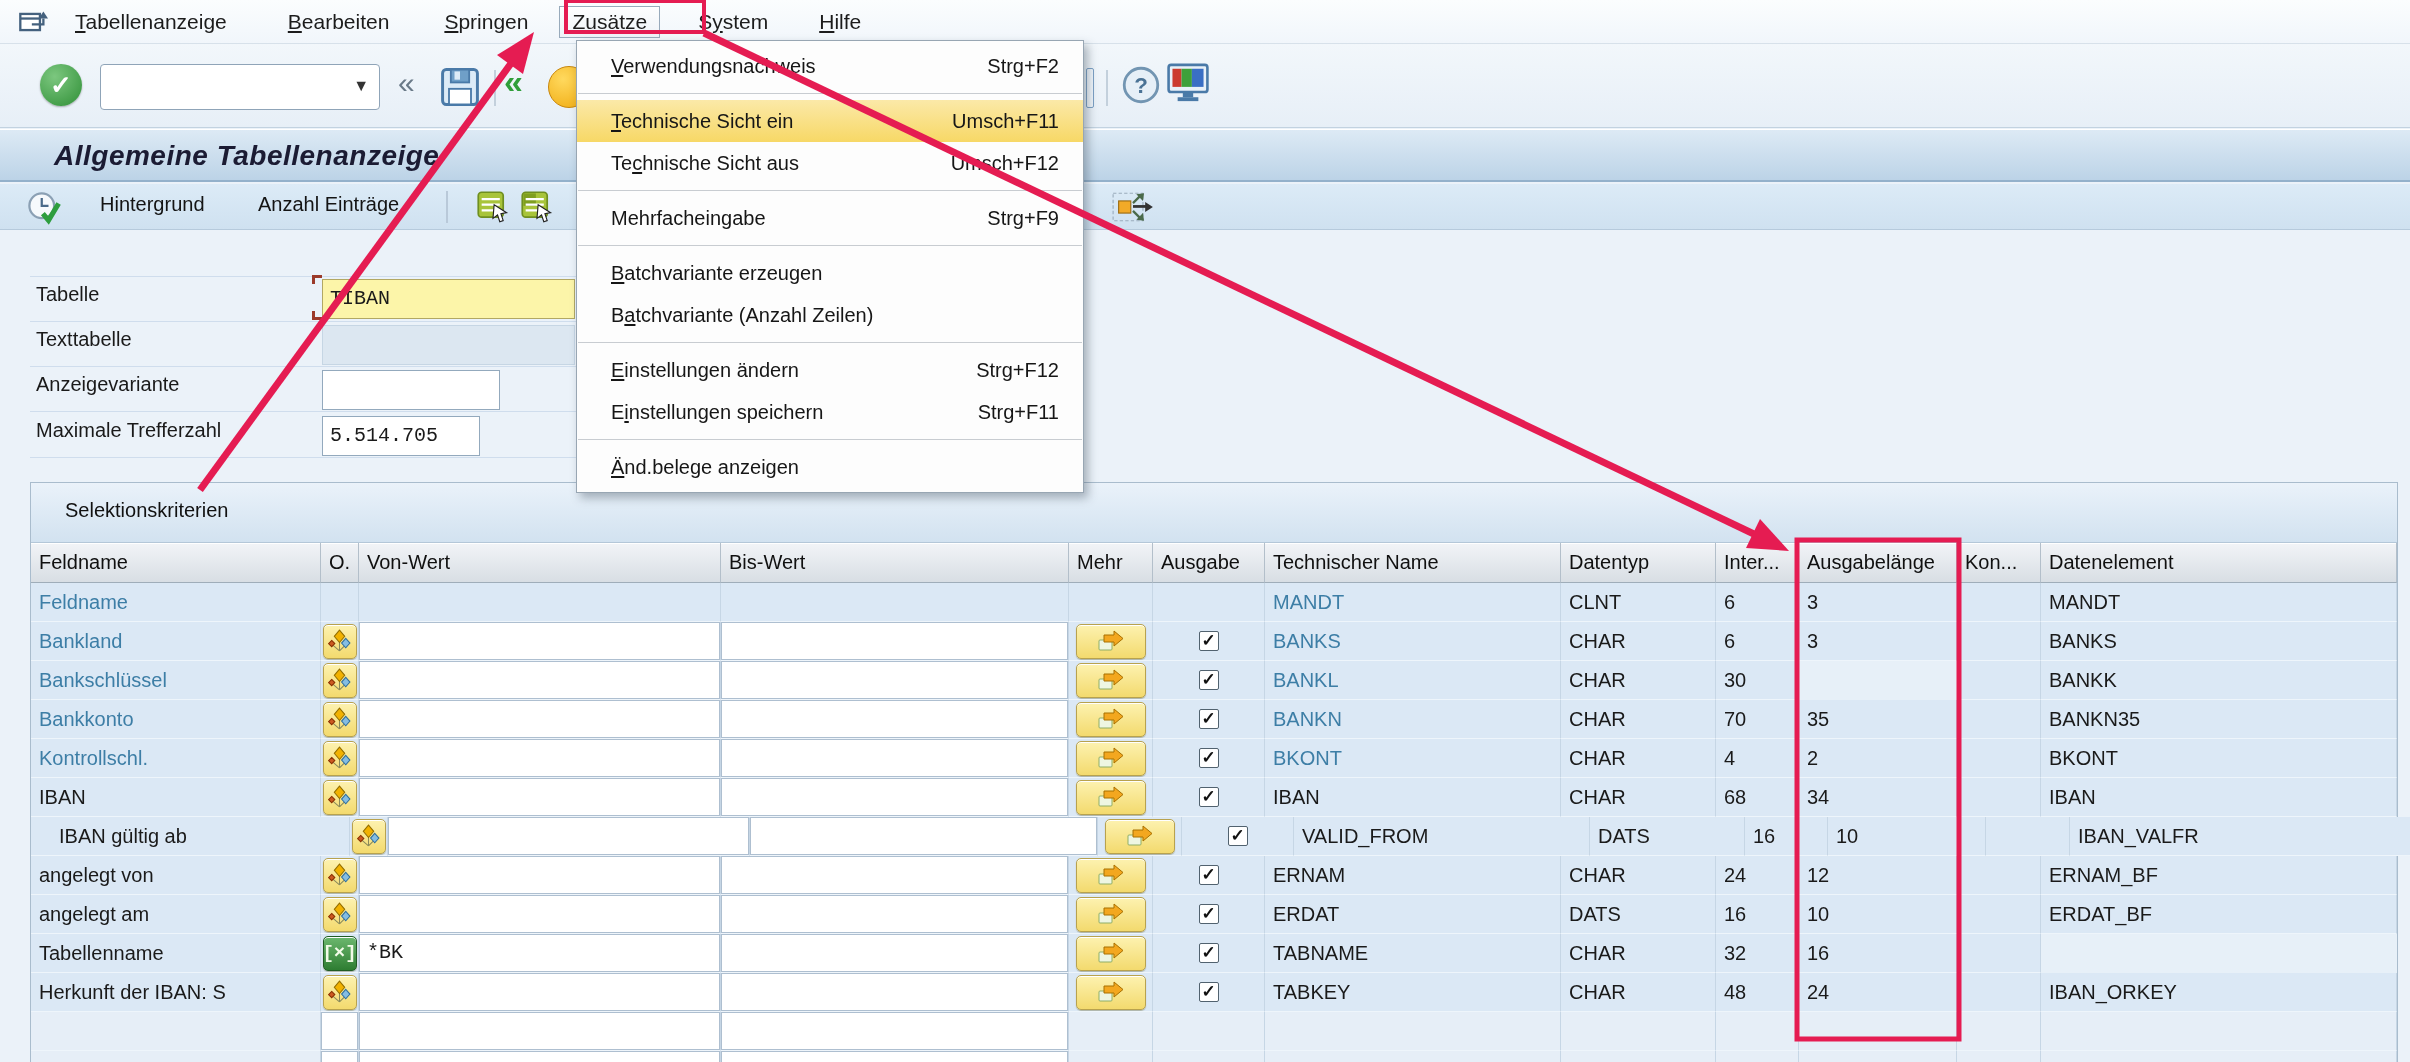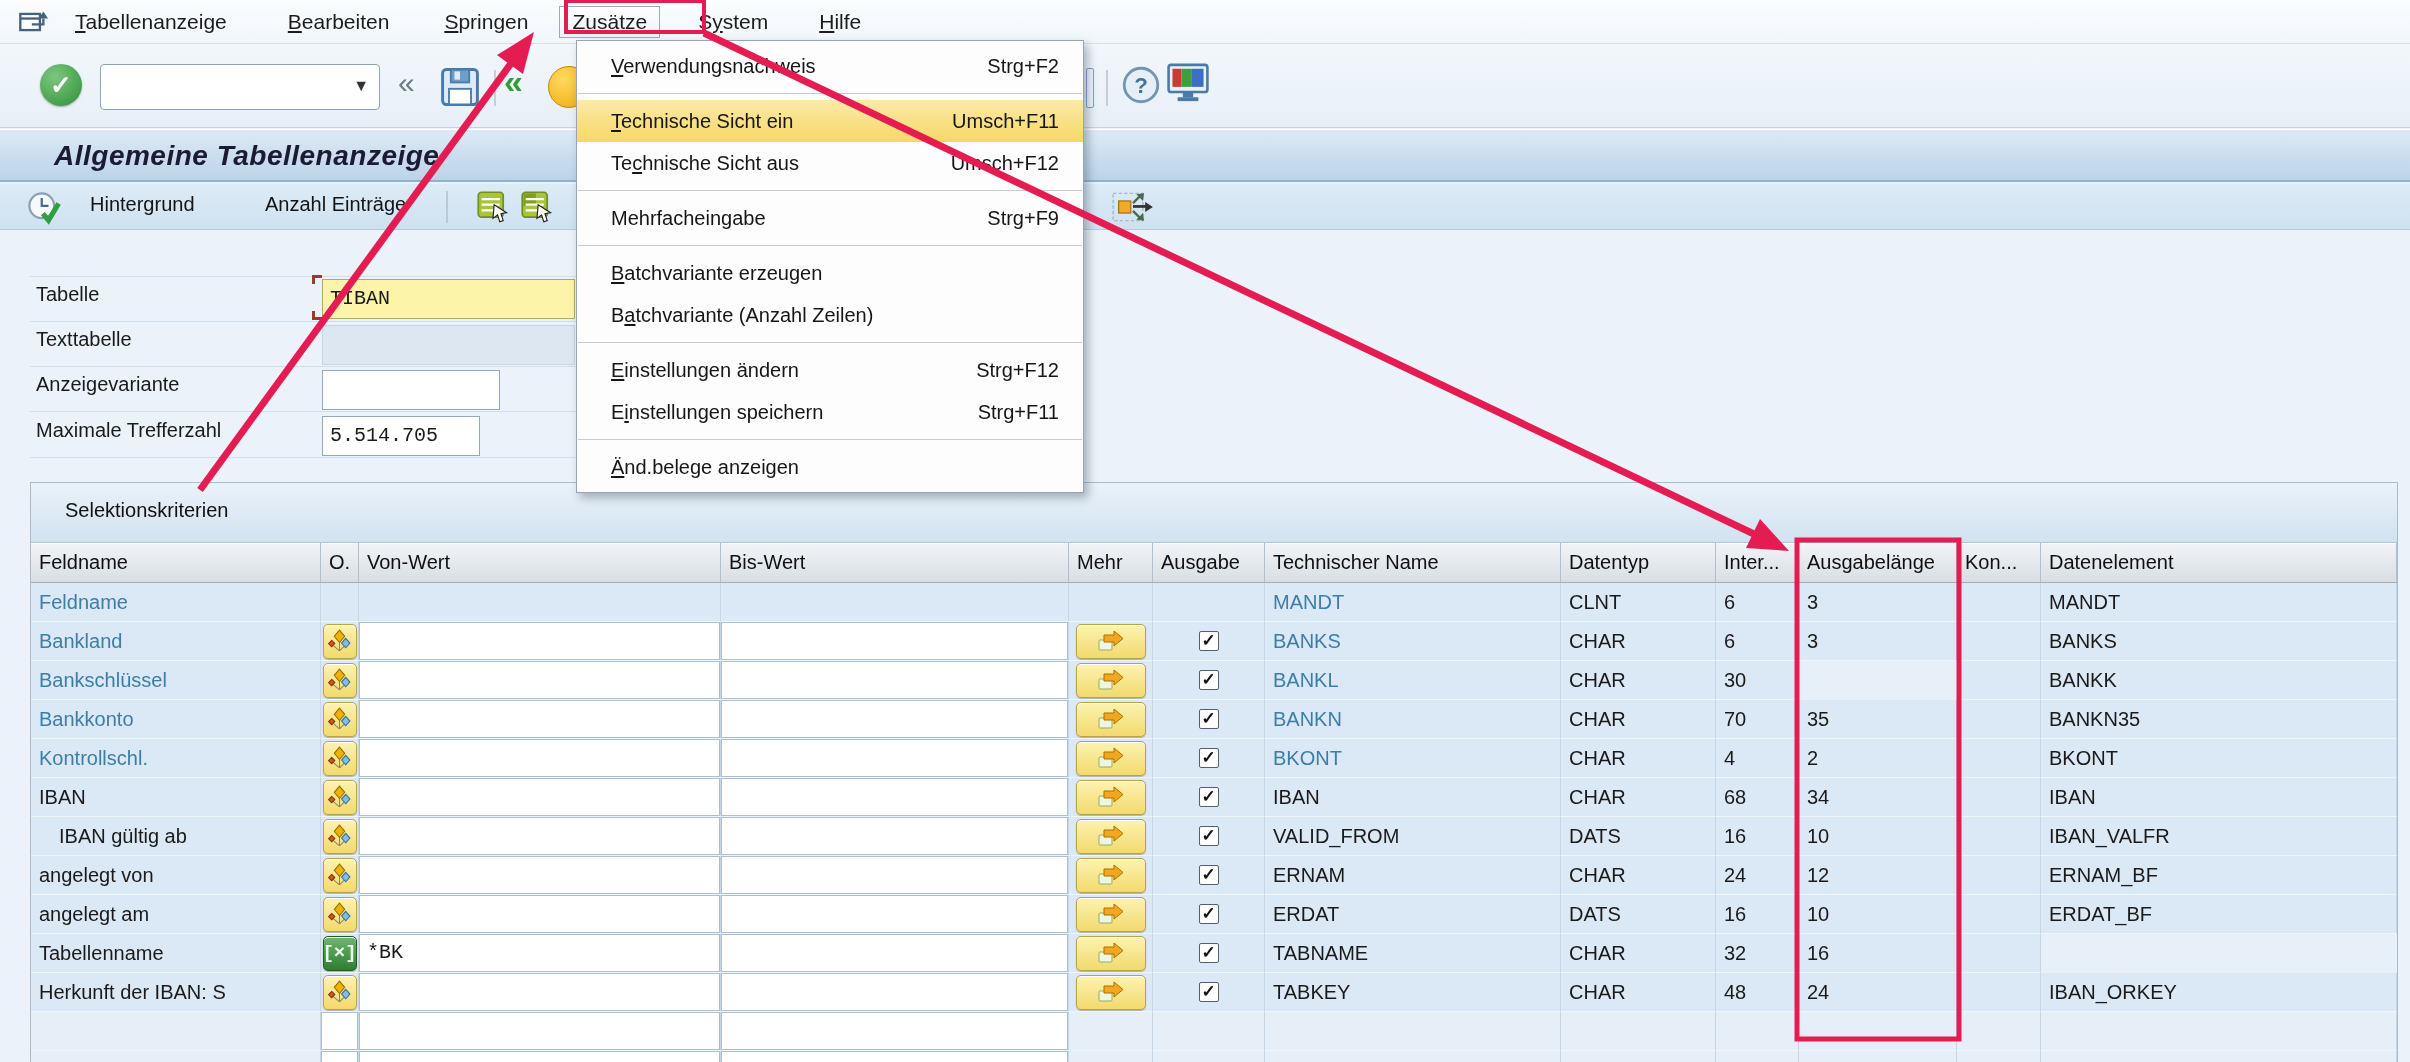--- a/index.html
+++ b/index.html
@@ -164,22 +164,22 @@
 <div class="titlebar">
   <div class="title">Allgemeine Tabellenanzeige</div>
 </div>
 
 <div class="apptoolbar">
   <svg style="position:absolute;left:26px;top:6px" width="36" height="36" viewBox="0 0 32 32">
     <circle cx="14" cy="14" r="11" fill="#f6f9fc" stroke="#8ba0b4" stroke-width="2"></circle>
     <path d="M14 7 L14 14 L20 14" stroke="#4a6a8a" stroke-width="2" fill="none"></path>
     <path d="M15 21 L20 27 L29 12" stroke="#2e9e3e" stroke-width="4.5" fill="none"></path>
   </svg>
-  <div class="app-btn" style="left:90px">Hintergrund</div>
-  <div class="app-btn" style="left:265px">Anzahl Einträge</div>
+  <div class="app-btn" style="left:100px">Hintergrund</div>
+  <div class="app-btn" style="left:258px">Anzahl Einträge</div>
   <div class="app-sep" style="left:446px"></div>
   <svg style="position:absolute;left:476px;top:6px" width="34" height="34" viewBox="0 0 30 30">
     <rect x="2" y="2" width="22" height="22" rx="3" fill="#a8c43a" stroke="#6f8f20" stroke-width="1.5"></rect>
     <path d="M5 8 H21 M5 13 H21 M5 18 H21" stroke="#ffffff" stroke-width="2"></path>
     <polygon points="16,13 27,20 22,21 24,27 21,28 19,22 15,25" fill="#ffffff" stroke="#222222"></polygon>
   </svg>
   <svg style="position:absolute;left:520px;top:6px" width="34" height="34" viewBox="0 0 30 30">
     <rect x="2" y="2" width="22" height="22" rx="3" fill="#a8c43a" stroke="#6f8f20" stroke-width="1.5"></rect>
     <rect x="3" y="3" width="11" height="11" fill="#7f9f1f"></rect>
     <path d="M5 8 H21 M5 13 H21 M5 18 H21" stroke="#ffffff" stroke-width="2"></path>
@@ -407,21 +407,21 @@
           <div class="cbx">✓</div>
         </div>
         <div class="tc td" style="width: 296px;">IBAN</div>
         <div class="tc td" style="width: 155px;">CHAR</div>
         <div class="tc td" style="width: 83px;">68</div>
         <div class="tc td" style="width: 158px;">34</div>
         <div class="tc td" style="width: 84px;"></div>
         <div class="tc td" style="width: 356px;">IBAN</div>
       </div>
       <div class="trow">
-        <div class="tc td" style="width: 290px; padding-left: 28px;">IBAN gültig ab</div>
+        <div class="tc td" style="width: 319px; padding-left: 28px;">IBAN gültig ab</div>
         <div class="tc td td-center" style="width: 38px;">
           <div class="opt-btn">
             <svg width="23" height="25" viewBox="0 0 22 24">
               <path d="M11 21 L11 9 M11 21 L4 15 M11 21 L18 14" stroke="#8a8a5a" stroke-width="1" fill="none"></path>
               <polygon points="11,1 16,7 11,13 6,7" fill="#f2b200" stroke="#946f00"></polygon>
               <polygon points="3.5,11 6.5,14 3.5,17 0.5,14" fill="#cc5a22" stroke="#8a3000"></polygon>
               <polygon points="17,9 21,13.5 17,18 13,13.5" fill="#85bde2" stroke="#2f6f9f"></polygon>
             </svg>
           </div>
         </div>

